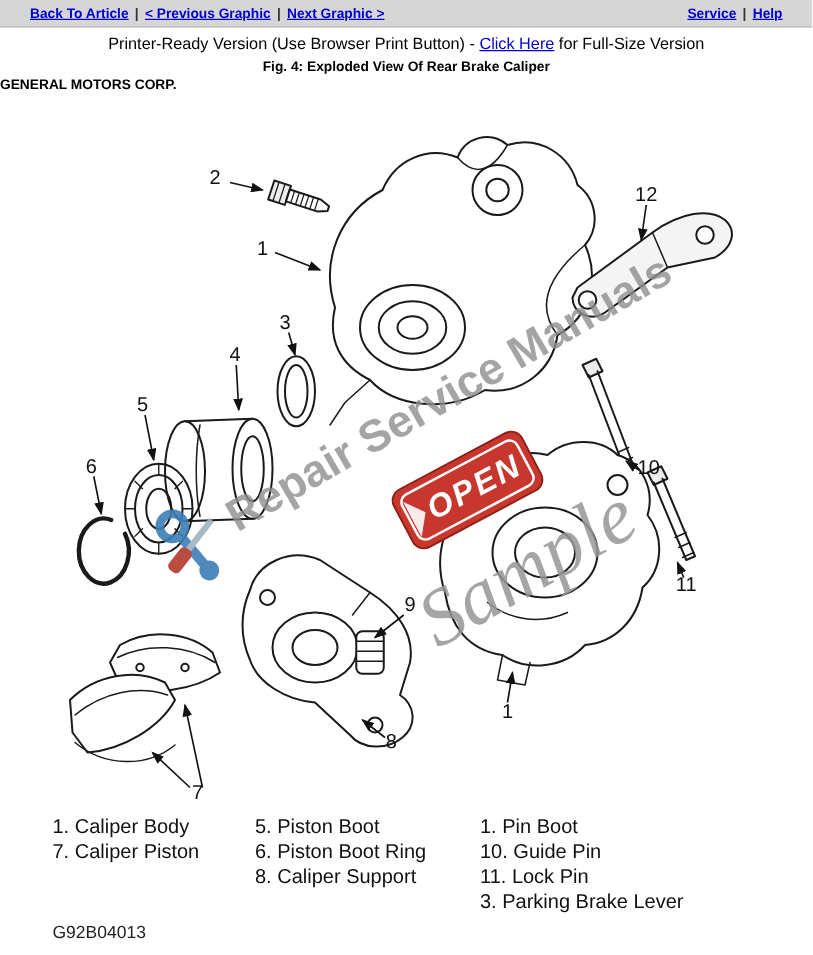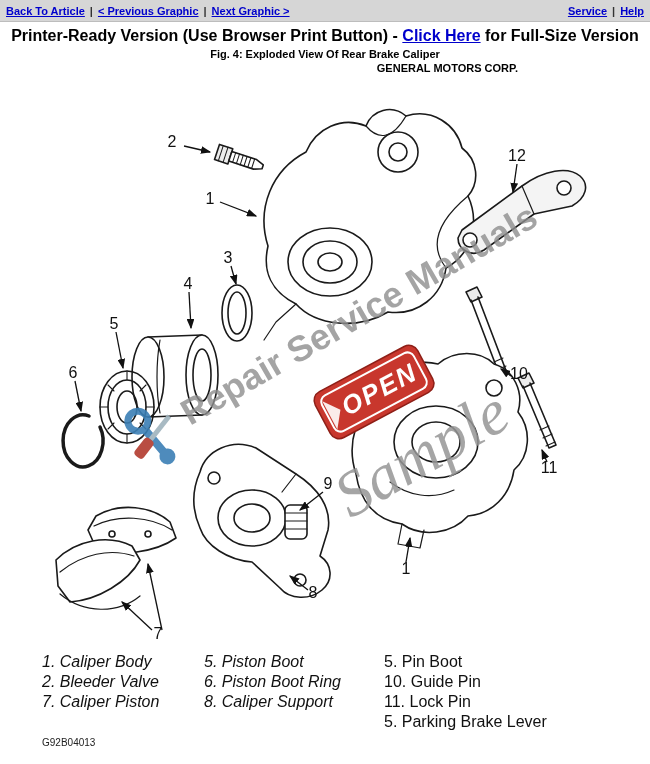--- a/index.html
+++ b/index.html
@@ -1,42 +1,42 @@
 <!DOCTYPE html>
 <html><head>
 <meta charset="utf-8">
 <style>
   html,body{margin:0;padding:0;background:#fff;}
   .page{position:relative;width:650px;height:764px;background:#fff;overflow:hidden;
         font-family:"Liberation Sans",sans-serif;color:#000;}
   
   .navbar{position:absolute;top:0;left:0;width:650px;height:22px;background:#d6d6d6;
           border-bottom:1px solid #bdbdbd;display:flex;justify-content:space-between;
-          align-items:center;padding:0 6px;box-sizing:border-box;
+          align-items:center;padding:0 24px;box-sizing:border-box;
           font-size:11px;font-weight:bold;}
   .navgroup{display:flex;align-items:center;white-space:nowrap;}
   .navbar a{color:#0000cc;text-decoration:underline;cursor:pointer;}
   .sep{color:#333;margin:0 5px;font-weight:bold;}
   
   .subheader{position:absolute;top:27px;left:0;width:650px;text-align:center;
-             font-size:16px;font-weight:bold;}
+             font-size:13px;font-weight:normal;}
   .subheader a{color:#0000cc;text-decoration:underline;cursor:pointer;}
   .figtitle{position:absolute;top:48px;left:0;width:650px;text-align:center;
             font-size:11px;font-weight:bold;}
-  .maker{position:absolute;top:62px;left:0;width:518px;text-align:right;
+  .maker{position:absolute;top:62px;left:0;width:518px;text-align:left;
          font-size:11px;font-weight:bold;}
   
   svg.diagram{position:absolute;top:0;left:0;}
   
   .legend{position:absolute;top:652px;left:42px;display:flex;font-size:16px;
           line-height:20px;color:#111;}
-  .legend .col1{width:162px;font-style:italic;}
-  .legend .col2{width:180px;font-style:italic;}
+  .legend .col1{width:162px;}
+  .legend .col2{width:180px;}
   .legend .col3{width:200px;}
-  .figcode{position:absolute;top:737px;left:42px;font-size:10px;color:#222;text-align:center;}
+  .figcode{position:absolute;top:737px;left:42px;font-size:14px;color:#222;text-align:center;}
 </style>
 </head>
 <body>
 
 <div class="page">
 
   <div class="navbar">
     <div class="navgroup">
       <a>Back To Article</a>
       <span class="sep">|</span>
@@ -223,31 +223,30 @@
       <path d="M-50,-16 L-38,0 L-50,16 Z" fill="#ffffff" opacity="0.9"></path>
       <text x="6" y="9" text-anchor="middle" font-family="Liberation Sans, sans-serif" font-size="26" font-weight="bold" font-style="italic" fill="#ffffff" letter-spacing="2">OPEN</text>
     </g>
 
     <text x="432" y="472" transform="rotate(-30 432 472)" text-anchor="middle" font-family="Liberation Serif, serif" font-size="64" font-style="italic" fill="#969696" opacity="0.85">Sample</text>
   </svg>
 
   <div class="legend">
     <div class="col1">
       <div>1. Caliper Body</div>
-      <div>2. Bleeder Valve</div>
       <div>7. Caliper Piston</div>
     </div>
     <div class="col2">
       <div>5. Piston Boot</div>
       <div>6. Piston Boot Ring</div>
       <div>8. Caliper Support</div>
     </div>
     <div class="col3">
-      <div>5. Pin Boot</div>
+      <div>1. Pin Boot</div>
       <div>10. Guide Pin</div>
       <div>11. Lock Pin</div>
-      <div>5. Parking Brake Lever</div>
+      <div>3. Parking Brake Lever</div>
     </div>
   </div>
 
   <div class="figcode">G92B04013</div>
 
 </div>
 
 </body></html>

